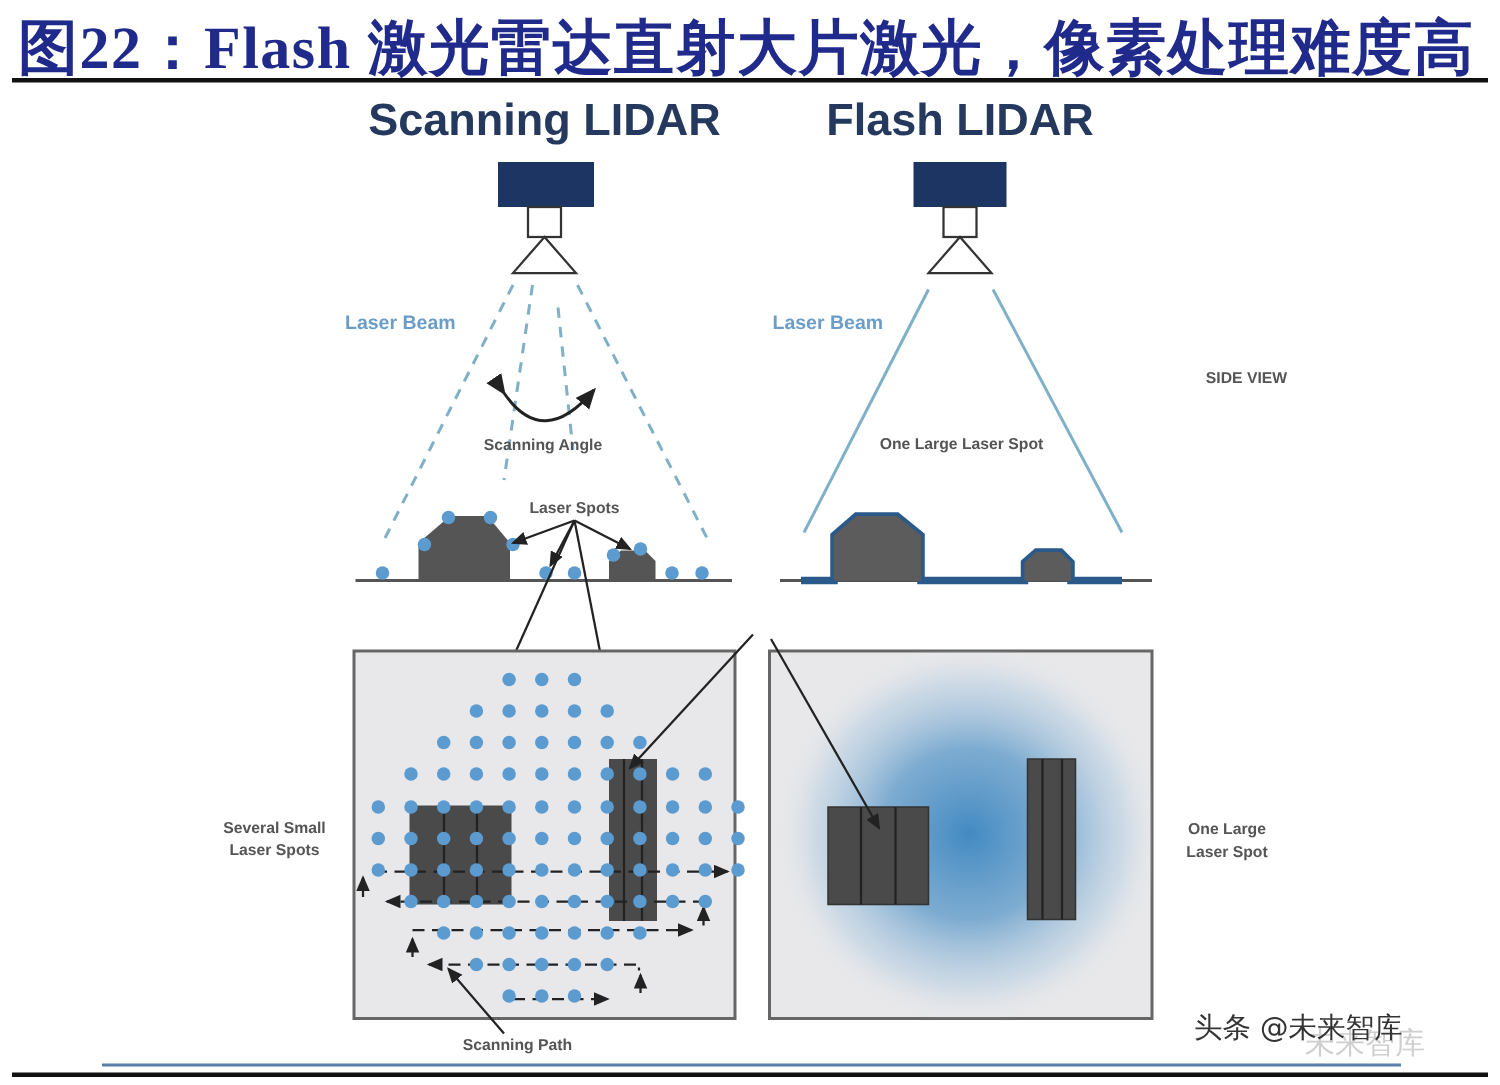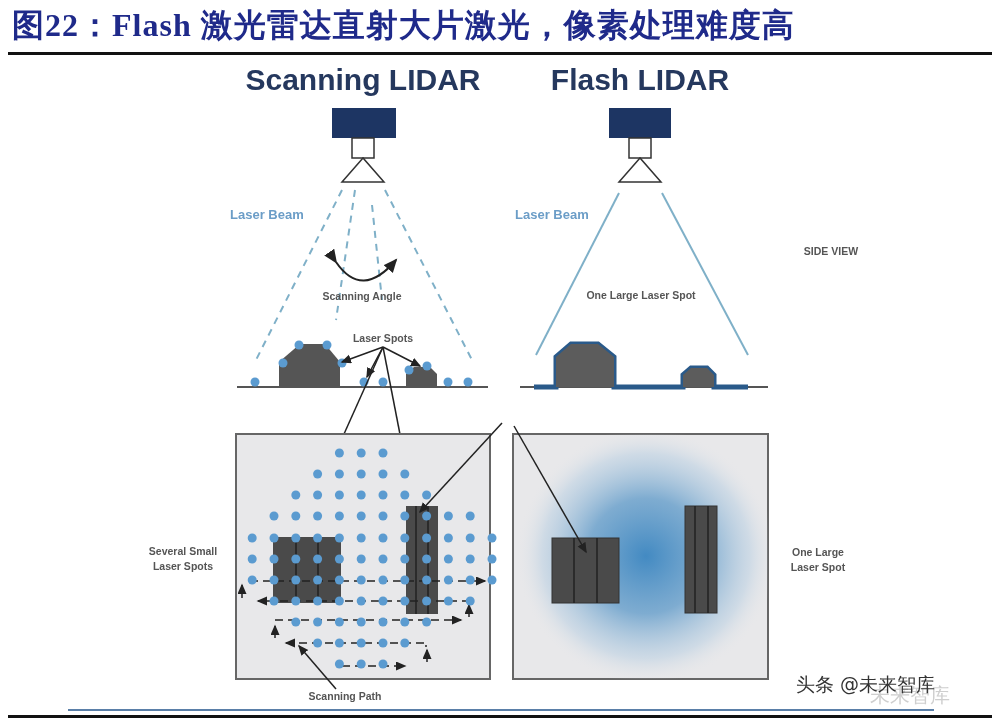--- a/index.html
+++ b/index.html
@@ -1,17 +1,17 @@
 <!DOCTYPE html>
 <html><head>
 <meta charset="utf-8">
 <style>
   html, body { margin:0; padding:0; background:#ffffff; }
   body { width:1000px; height:723px; position:relative; overflow:hidden; font-family:"Liberation Sans", sans-serif; }
-  .title { position:absolute; left:12px; top:4px; font-family:"Liberation Serif", serif; font-weight:bold; font-size:32px; color:#1f2a8a; letter-spacing:1px; white-space:nowrap; }
+  .title { position:absolute; left:12px; top:4px; font-family:"Liberation Serif", serif; font-weight:bold; font-size:40px; color:#1f2a8a; letter-spacing:1px; white-space:nowrap; }
   .rule-top { position:absolute; left:8px; top:52px; width:984px; height:3px; background:#111; }
   .rule-bottom-blue { position:absolute; left:68px; top:709px; width:866px; height:2px; background:#5a7fa8; }
   .rule-bottom { position:absolute; left:8px; top:715px; width:984px; height:3px; background:#111; }
   svg#diagram { position:absolute; left:0; top:0; }
   .h-title { font-family:"Liberation Sans", sans-serif; font-weight:bold; font-size:30px; fill:#25385e; }
   .lbl { font-family:"Liberation Sans", sans-serif; font-weight:bold; font-size:10.5px; fill:#555; }
   .lbl-blue { font-family:"Liberation Sans", sans-serif; font-weight:bold; font-size:13px; fill:#6b9dc7; }
   .watermark { position:absolute; left:796px; top:672px; font-family:"DejaVu Sans", sans-serif; font-size:19px; color:#333; white-space:nowrap; }
   .watermark-ghost { position:absolute; left:870px; top:662px; font-family:"DejaVu Sans", sans-serif; font-size:20px; color:#cfcfcf; white-space:nowrap;margin-top:20px; }
 </style>

